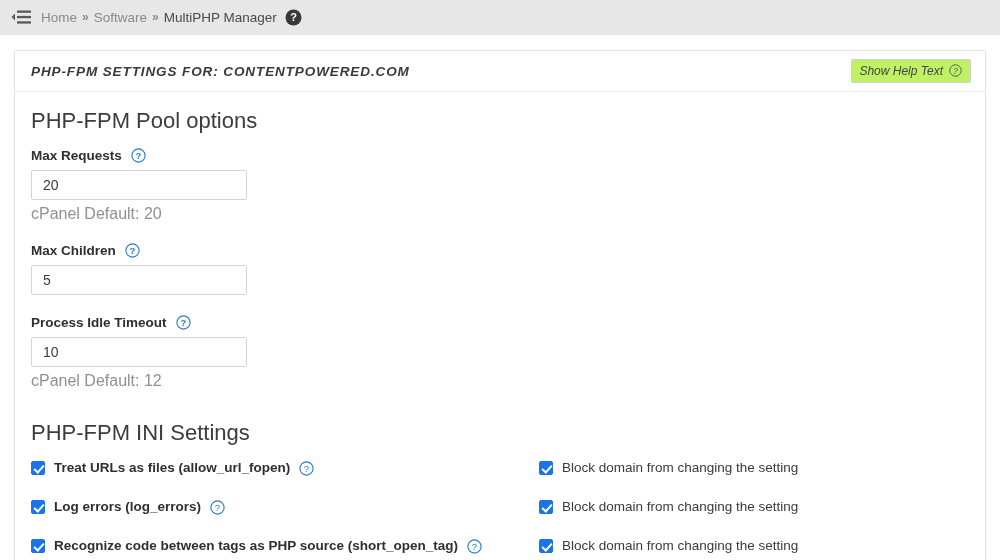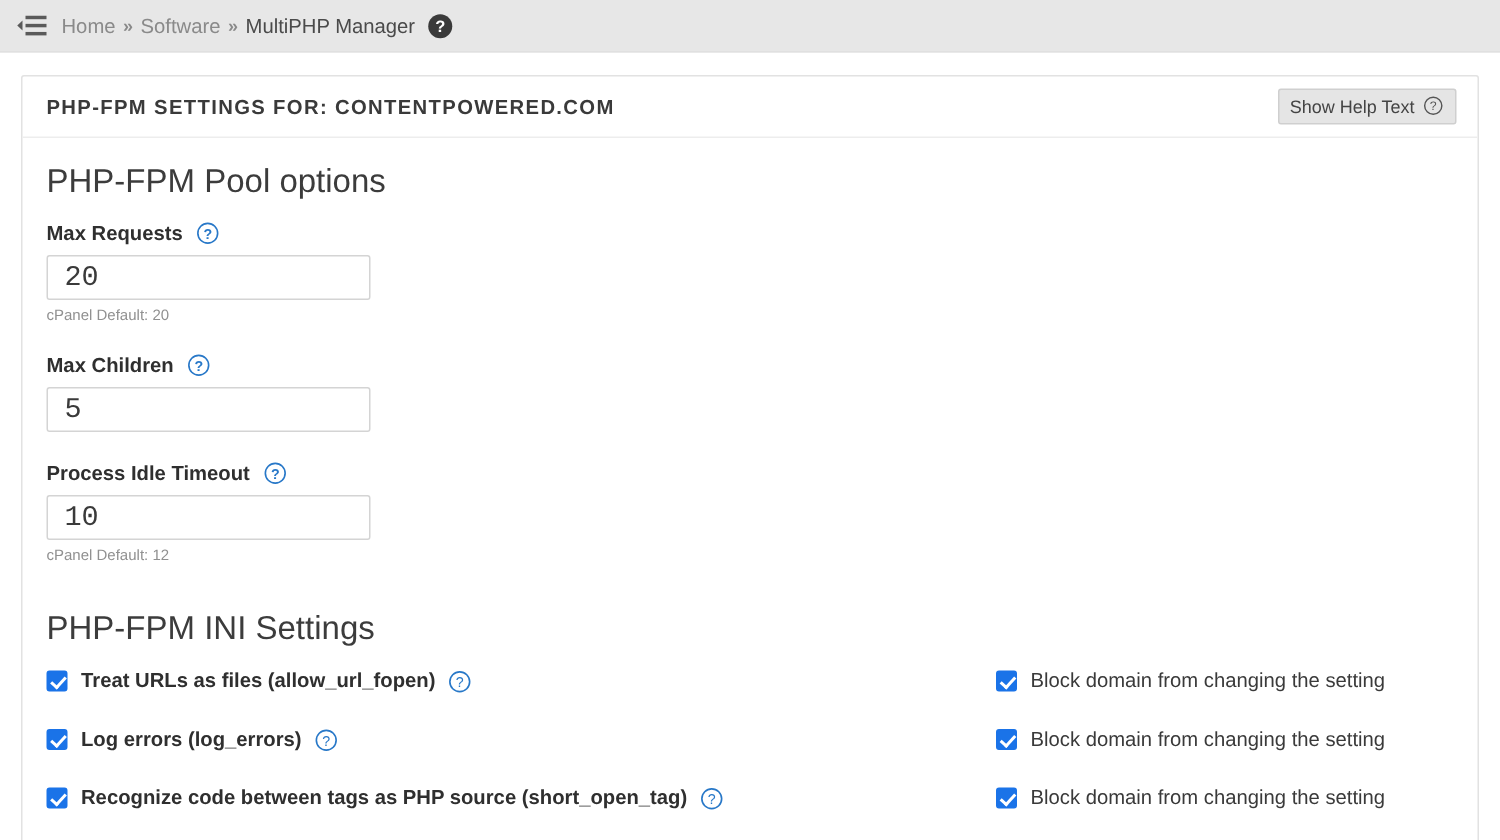--- a/index.html
+++ b/index.html
@@ -62,34 +62,35 @@
     border: 1px solid #e2e2e2;
     border-radius: 2px;
   }
   .panel-head {
     height: 41px;
     border-bottom: 1px solid #ededed;
     display: flex;
     align-items: center;
     justify-content: space-between;
     padding: 0 14px 0 16px;
+    font-style: italic;
   }
   .panel-title {
     font-size: 13.5px;
     font-weight: bold;
     letter-spacing: 0.9px;
     color: #3a3a3a;
     text-transform: uppercase;
   }
   .help-toggle {
     display: inline-flex;
     align-items: center;
     gap: 5px;
     border: 1px solid #cfcfcf;
-    background: #e5e5e5;
+    background: #bef264;
     border-radius: 2px;
     padding: 3px 7px 4px 7px;
     font-size: 12px;
     color: #444;
     cursor: pointer;
     line-height: 1;
   }
 
   
   .panel-body { padding: 16px 16px 0 16px; }
@@ -112,39 +113,39 @@
   }
   .field-label .qm { margin-left: 9px; }
   .text-input {
     display: block;
     width: 216px;
     height: 30px;
     border: 1px solid #d4d4d4;
     border-radius: 2px;
     background: #fff;
     padding: 0 11px;
-    font-size: 19px;
+    font-size: 14px;
     color: #3a3a3a;
-    font-family: Liberation Mono, monospace;
+    font-family: Liberation Sans, sans-serif;
     outline: none;
   }
   .field-note {
-    font-size: 10px;
+    font-size: 16px;
     color: #909090;
     margin-top: 5px;
   }
 
   
   .ini-rows { margin-top: 2px; }
   .ini-row {
     display: flex;
     align-items: flex-start;
     margin-bottom: 23px;
   }
-  .ini-col-left { width: 633px; flex: none; }
+  .ini-col-left { width: 508px; flex: none; }
   .ini-col-right { flex: 1; }
   .cb-line { display: flex; align-items: center; }
   .cb {
     appearance: none;
     -webkit-appearance: none;
     width: 14px; height: 14px;
     flex: none;
     border: 1px solid #1a73e8;
     border-radius: 2px;
     background: #fff;

